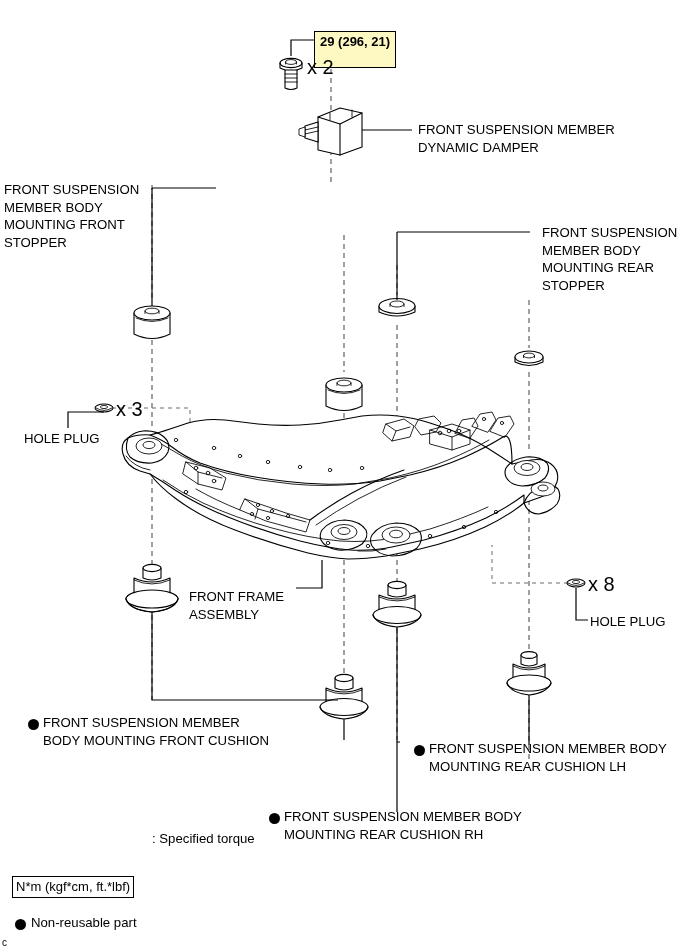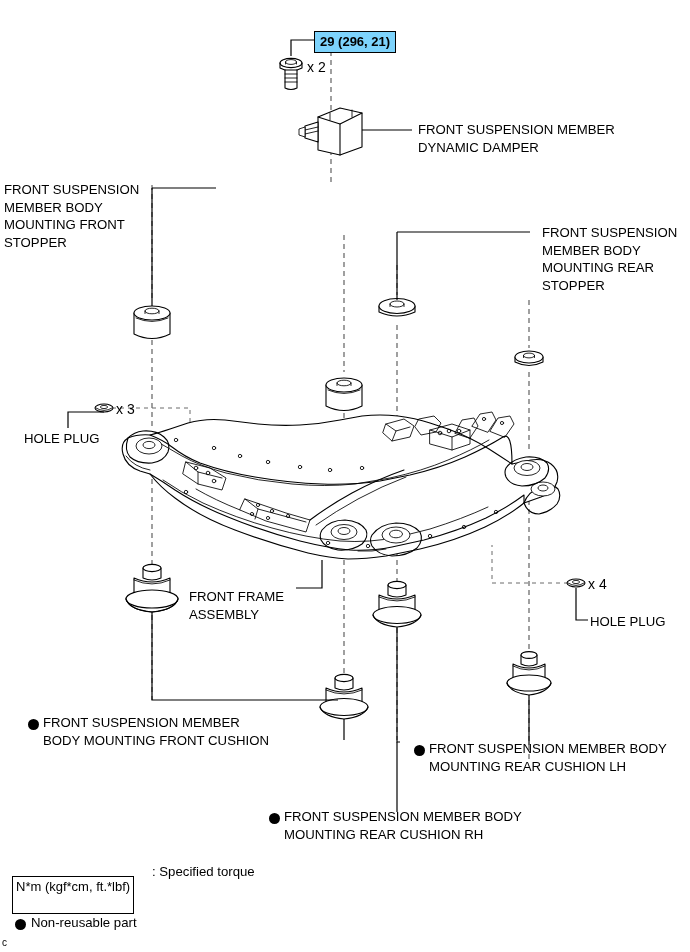--- a/index.html
+++ b/index.html
@@ -31,44 +31,44 @@
     font-family: "Liberation Sans", sans-serif;
     font-size: 13.2px;
     line-height: 17.5px;
     color: #000000;
     white-space: pre;
     letter-spacing: 0px;
   }
   .qty {
     position: absolute;
     font-family: "Liberation Sans", sans-serif;
-    font-size: 14px;
+    font-size: 20px;
     line-height: 16px;
     color: #000000;
     white-space: pre;
   }
   .torque-box {
     position: absolute;
     border: 1.4px solid #000000;
-    background: #7dd3fc;
+    background: #fef9c3;
     font-family: "Liberation Sans", sans-serif;
     font-size: 13px;
     line-height: 15px;
-    padding: 2px 5px 3px 5px;
+    padding: 2px 5px 18px 5px;
     white-space: pre;
     font-weight: bold;
   }
   .legend-box {
     position: absolute;
     border: 1.2px solid #000000;
     background: #ffffff;
     font-family: "Liberation Sans", sans-serif;
     font-size: 13px;
     line-height: 15px;
-    padding: 2px 3px 19px 3px;
+    padding: 2px 3px 3px 3px;
     white-space: pre;
   }
   .legend-text {
     position: absolute;
     font-family: "Liberation Sans", sans-serif;
     font-size: 13.2px;
     line-height: 16px;
     white-space: pre;
   }
   .bullet-dot {
@@ -427,39 +427,39 @@
 STOPPER</div>
 
   <div class="lbl" style="left:542px; top:224px;">FRONT SUSPENSION
 MEMBER BODY
 MOUNTING REAR
 STOPPER</div>
 
   <div class="qty" style="left:116px; top:401px;">x 3</div>
   <div class="lbl" style="left:24px; top:430px;">HOLE PLUG</div>
 
-  <div class="qty" style="left:588px; top:576px;">x 4</div>
+  <div class="qty" style="left:588px; top:576px;">x 8</div>
   <div class="lbl" style="left:590px; top:613px;">HOLE PLUG</div>
 
   <div class="lbl" style="left:189px; top:588px;">FRONT FRAME
 ASSEMBLY</div>
 
   <div class="bullet-dot" style="left:28px; top:719px;"></div>
   <div class="bullet-label" style="left:43px; top:714px;">FRONT SUSPENSION MEMBER
 BODY MOUNTING FRONT CUSHION</div>
 
   <div class="bullet-dot" style="left:414px; top:745px;"></div>
   <div class="bullet-label" style="left:429px; top:740px;">FRONT SUSPENSION MEMBER BODY
 MOUNTING REAR CUSHION LH</div>
 
   <div class="bullet-dot" style="left:269px; top:813px;"></div>
   <div class="bullet-label" style="left:284px; top:808px;">FRONT SUSPENSION MEMBER BODY
 MOUNTING REAR CUSHION RH</div>
 
   <div class="legend-box" style="left:12px; top:876px;">N*m (kgf*cm, ft.*lbf)</div>
-  <div class="legend-text" style="left:152px; top:864px;">: Specified torque</div>
+  <div class="legend-text" style="left:152px; top:831px;">: Specified torque</div>
 
   <div class="bullet-dot" style="left:15px; top:919px;"></div>
   <div class="legend-text" style="left:31px; top:915px;">Non-reusable part</div>
 
   <div class="corner-c" style="left:2px; top:937px;">c</div>
 
 </div>
 
 </body></html>

